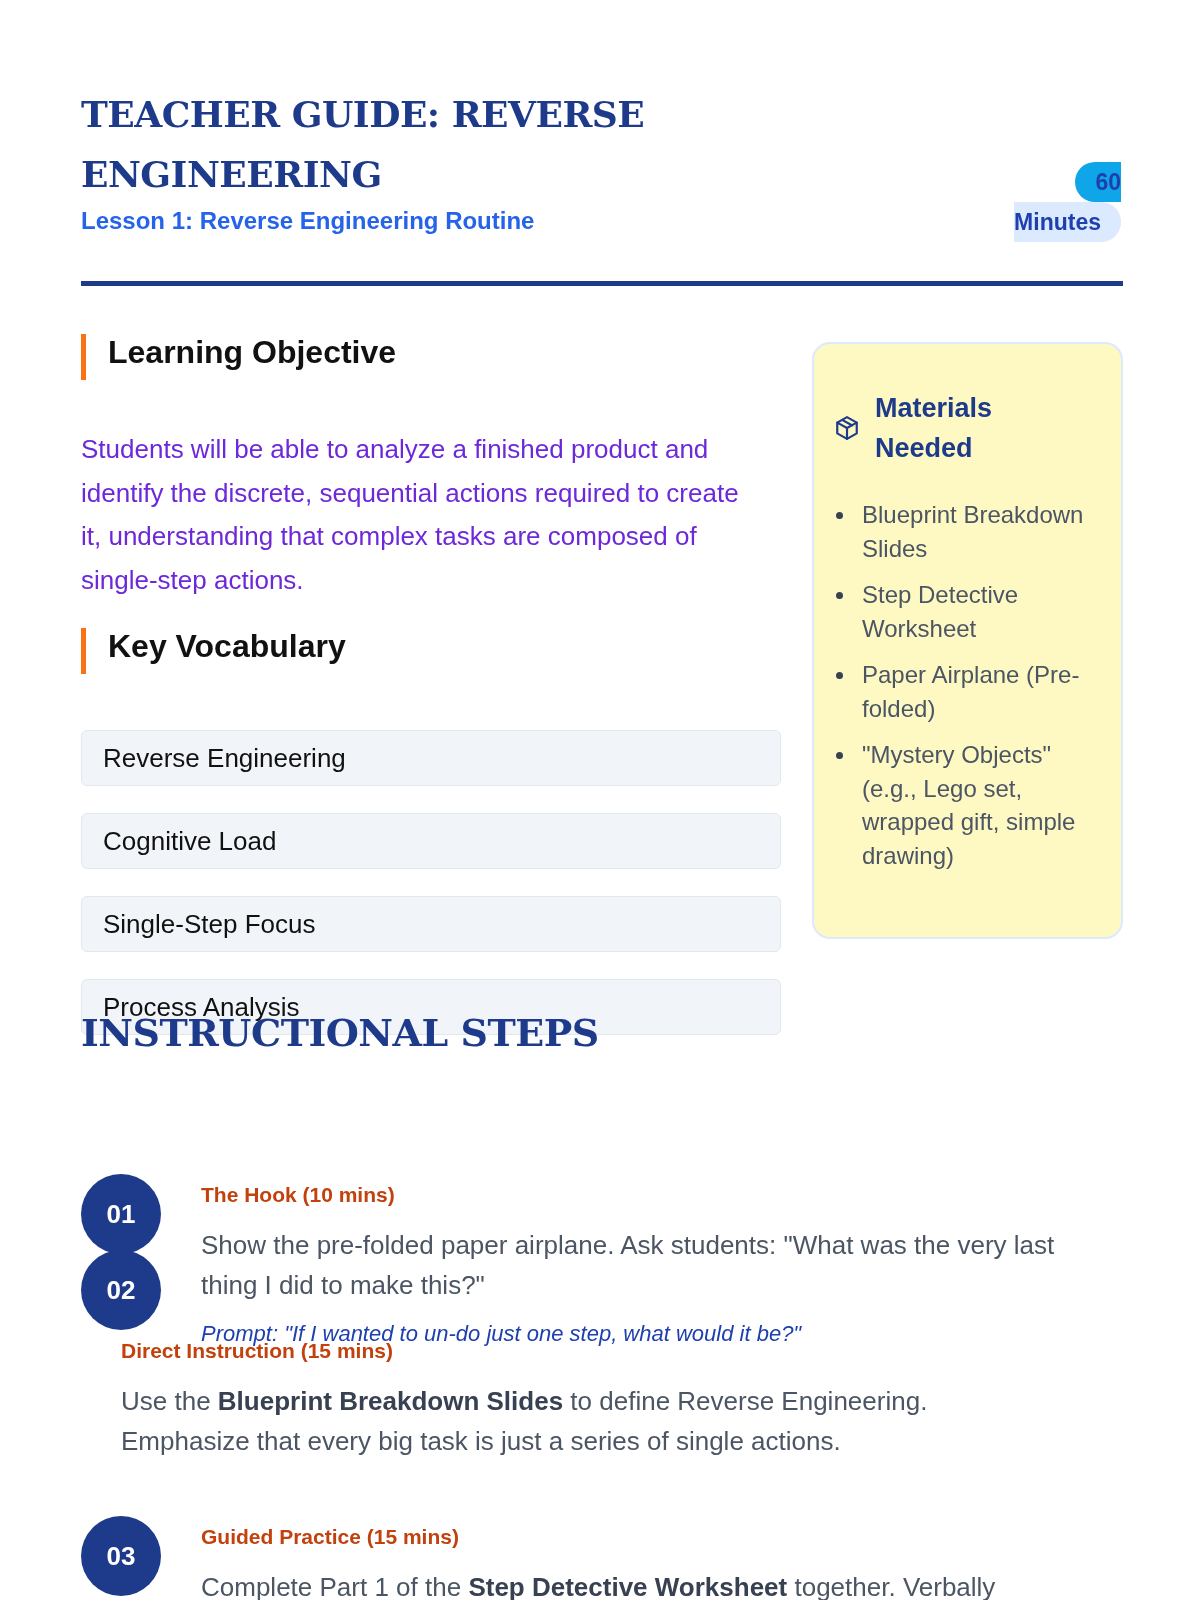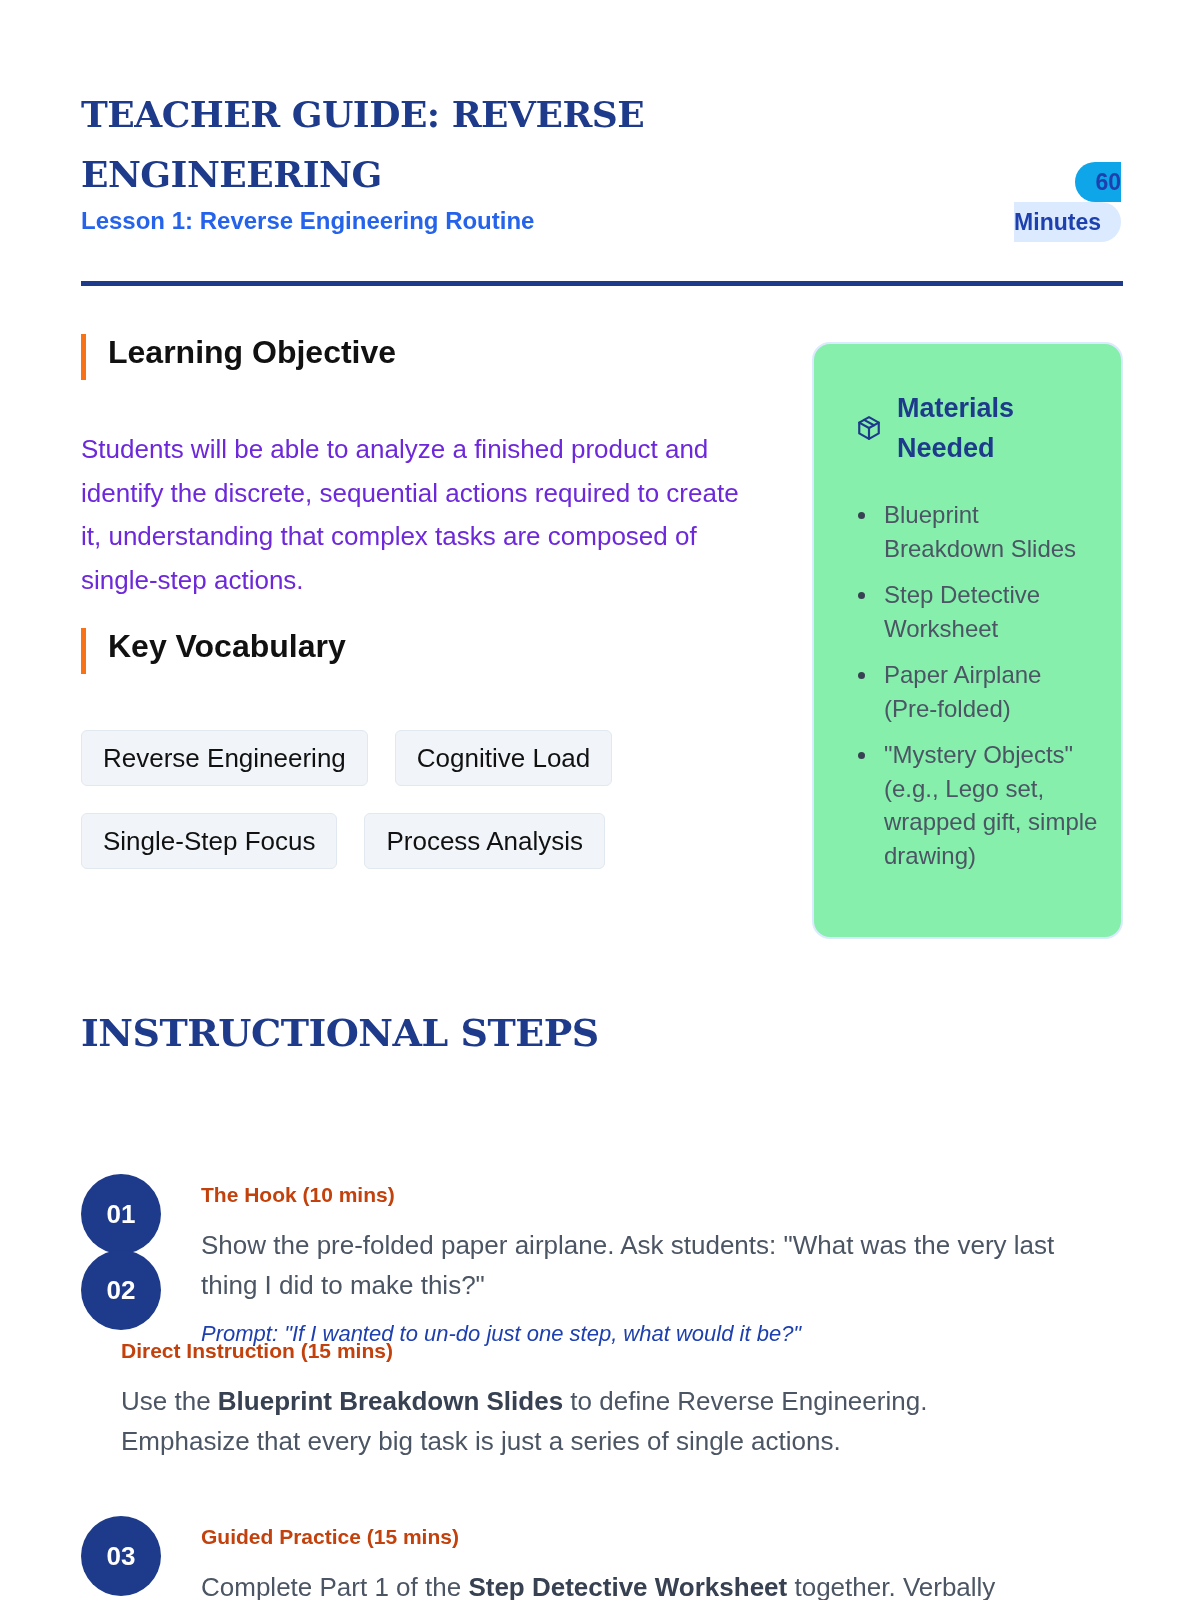--- a/index.html
+++ b/index.html
@@ -16,25 +16,25 @@
   .duration .dur-num { display: inline-block; background: #0ea5e9; border-radius: 20px 0 0 20px; padding: 0 0 0 20px; }
   .duration .dur-unit { display: inline-block; background: #dbeafe; border-radius: 0 20px 20px 0; padding: 0 20px 0 0; }
   .rule { position: absolute; left: 81px; top: 281px; width: 1042px; height: 5px; background: #1e3a8a; }
 
   
   .section-h { position: absolute; left: 81px; display: flex; }
   .section-h .bar { width: 5px; height: 46px; background: #f97316; margin-right: 22px; }
   .section-h h2 { font-size: 32px; font-weight: bold; color: #111111; }
   .objective { position: absolute; left: 81px; top: 428px; width: 680px; font-size: 26px; line-height: 43.5px; color: #6d28d9; }
 
-  .vocab { position: absolute; left: 81px; top: 730px; width: 700px; display: flex; flex-wrap: wrap; gap: 27px 27px; }
+  .vocab { position: absolute; left: 81px; top: 730px; width: 700px; display: flex; flex-wrap: wrap; gap: 27px 27px; flex-direction: column; }
   .chip { height: 56px; padding: 0 21px; background: #f1f5f9; border: 1px solid #e2e8f0; border-radius: 6px; font-size: 26px; line-height: 54px; color: #111111; }
 
   
-  .card { position: absolute; left: 812px; top: 342px; width: 311px; height: 597px; background: #86efac; border: 2px solid #dbeafe; border-radius: 18px; padding: 44px 20px 0 42px; }
+  .card { position: absolute; left: 812px; top: 342px; width: 311px; height: 597px; background: #fef9c3; border: 2px solid #dbeafe; border-radius: 18px; padding: 44px 20px 0 20px; }
   .card-head { display: flex; align-items: center; margin-bottom: 30px; }
   .card-head svg { width: 26px; height: 26px; margin-right: 15px; flex: none; }
   .card-head h3 { font-size: 27px; line-height: 40px; font-weight: bold; color: #1e3a8a; width: 150px; }
   .card ul { list-style: none; }
   .card li { position: relative; padding-left: 28px; font-size: 24px; line-height: 33.5px; color: #4b5563; margin-bottom: 13px; }
   .card li::before { content: ""; position: absolute; left: 2px; top: 14px; width: 7px; height: 7px; border-radius: 50%; background: #374151; }
 
   
   .steps-title { position: absolute; left: 81px; top: 1010px; font-family: "DejaVu Serif", serif; font-weight: bold; font-size: 38px; color: #1e3a8a; letter-spacing: -0.5px; }
   .step { position: absolute; left: 81px; width: 1042px; display: flex; }

